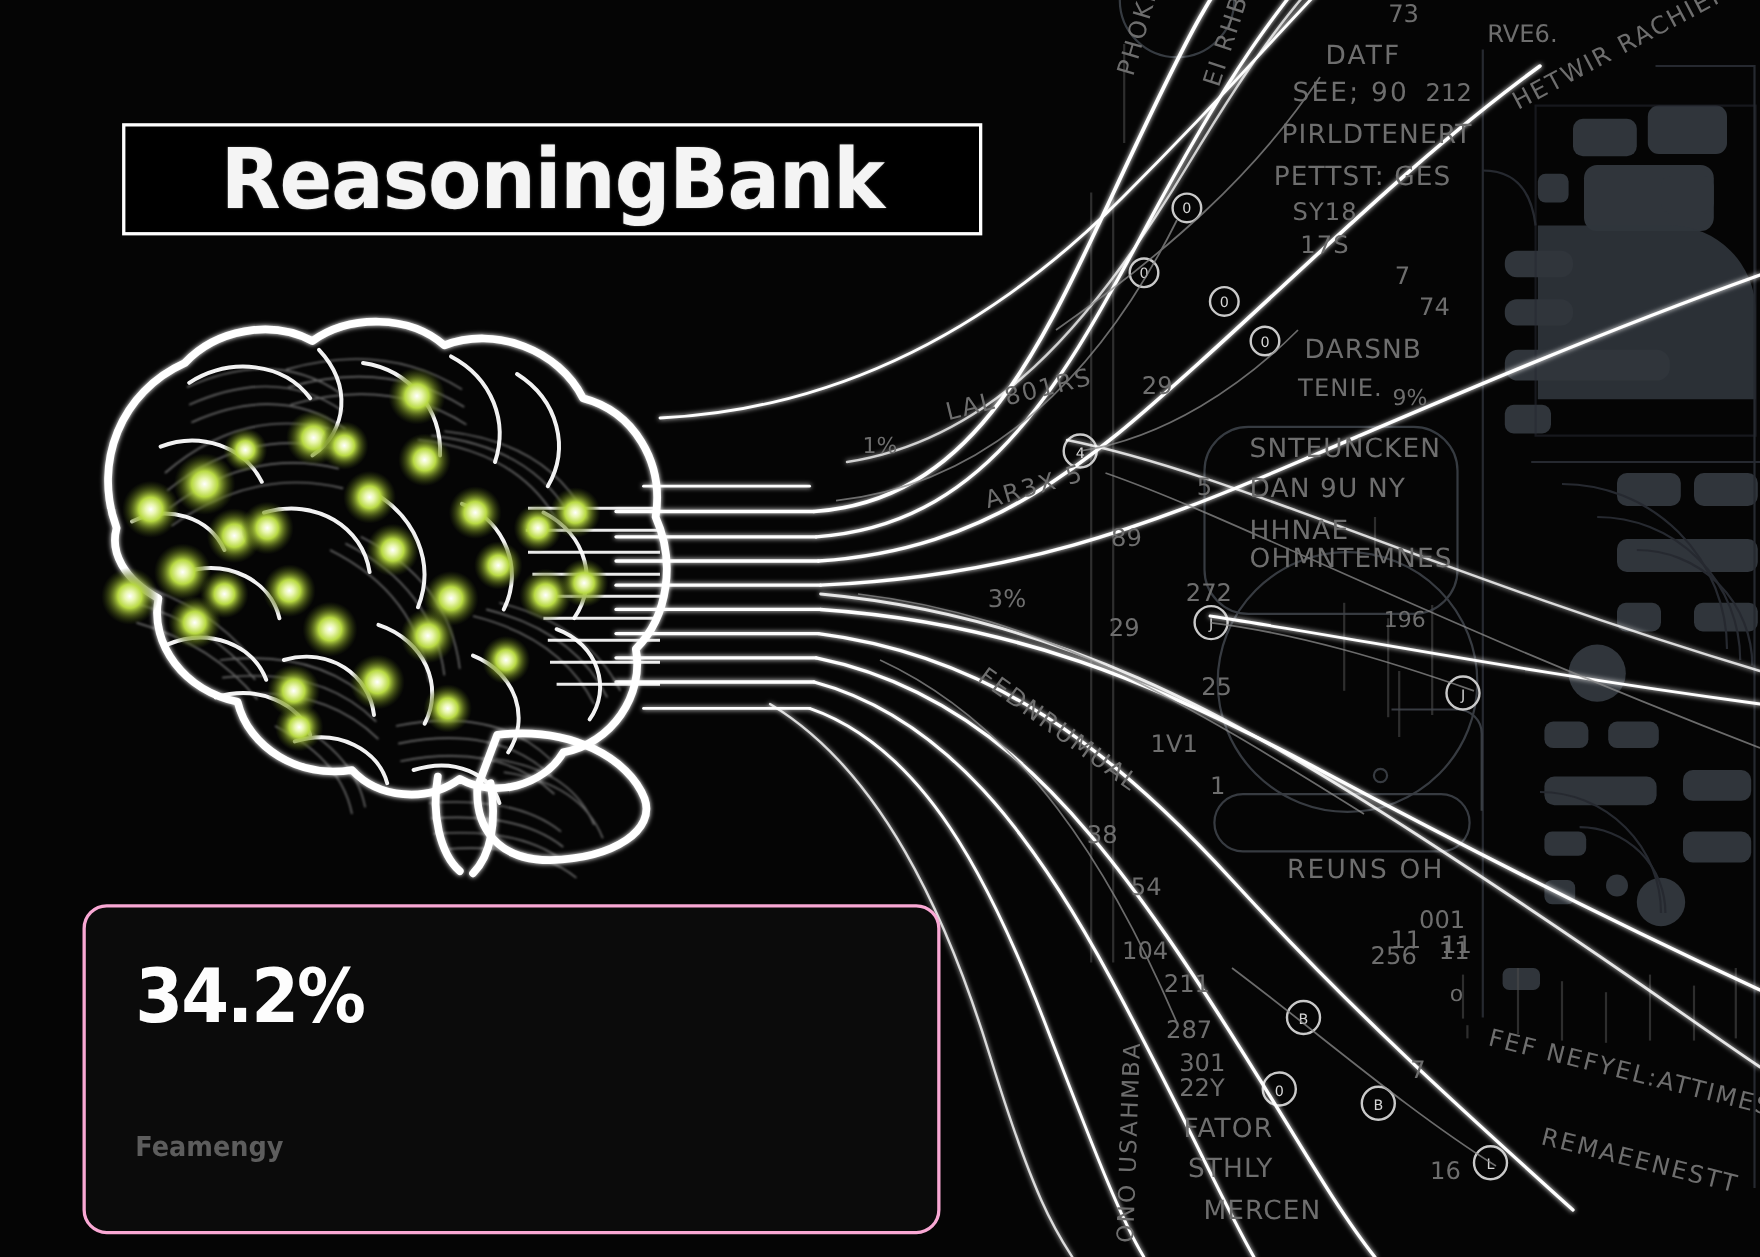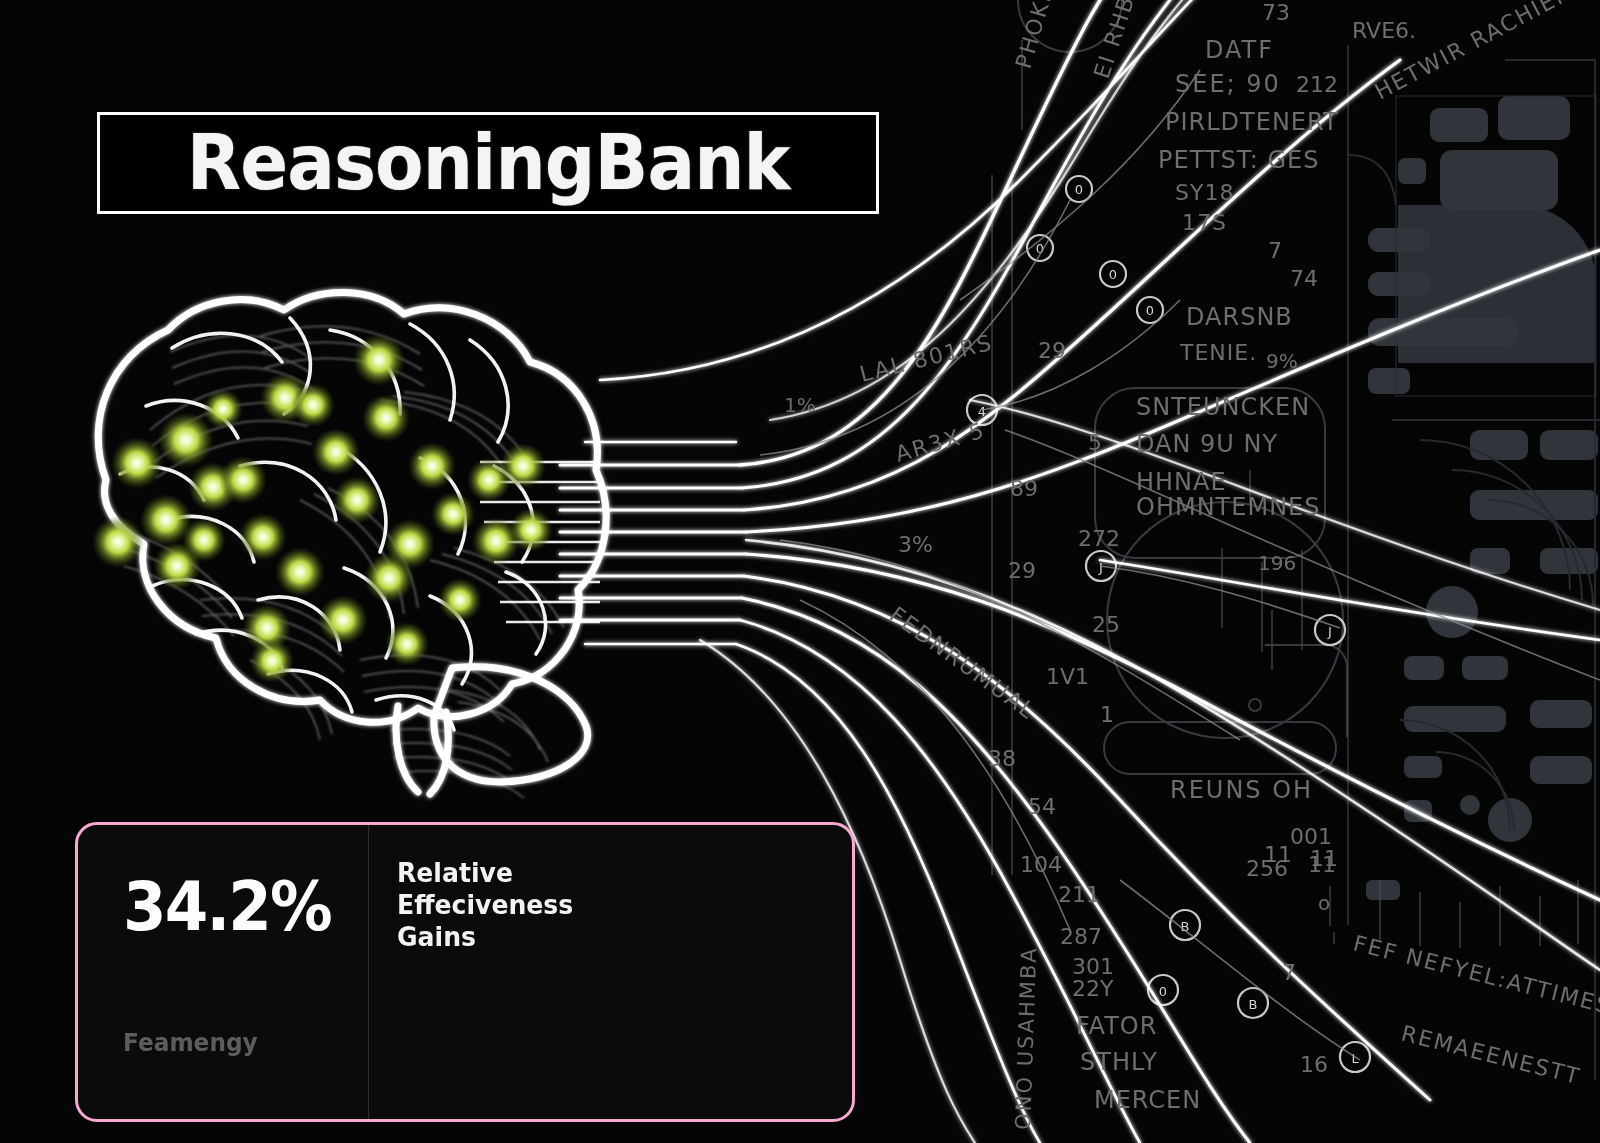--- a/index.html
+++ b/index.html
@@ -13,21 +13,21 @@
     height:1143px;
     background:#050505;
     overflow:hidden;
   }
   
   #bg-layer{position:absolute;inset:0;width:1600px;height:1143px;}
 
   
   #title-box{
     position:absolute;
-    left:97px; top:112px;
+    left:111px; top:112px;
     width:782px; height:102px;
     border:3px solid #ffffff;
     background:#000;
     display:flex;align-items:center;justify-content:center;
     box-sizing:border-box;
   }
   #title-text{
     color:#f4f4f4;
     font-family:"DejaVu Sans", sans-serif;
     font-weight:700;
@@ -468,21 +468,16 @@
     <span id="title-text">ReasoningBank</span>
   </div>
 
   <div id="stats-panel">
 
     <div class="stat-col col-a">
       <div class="big-num">34.2%</div>
       <div class="stat-faint">Feamengy</div>
     </div>
 
-    <div class="stat-col col-b">
-      <div class="stat-sub">Relative</div>
-      <div class="stat-sub">Effeciveness</div>
-      <div class="stat-sub">Gains</div>
-    </div>
 
   </div>
 
 </div>
 
 </body></html>

